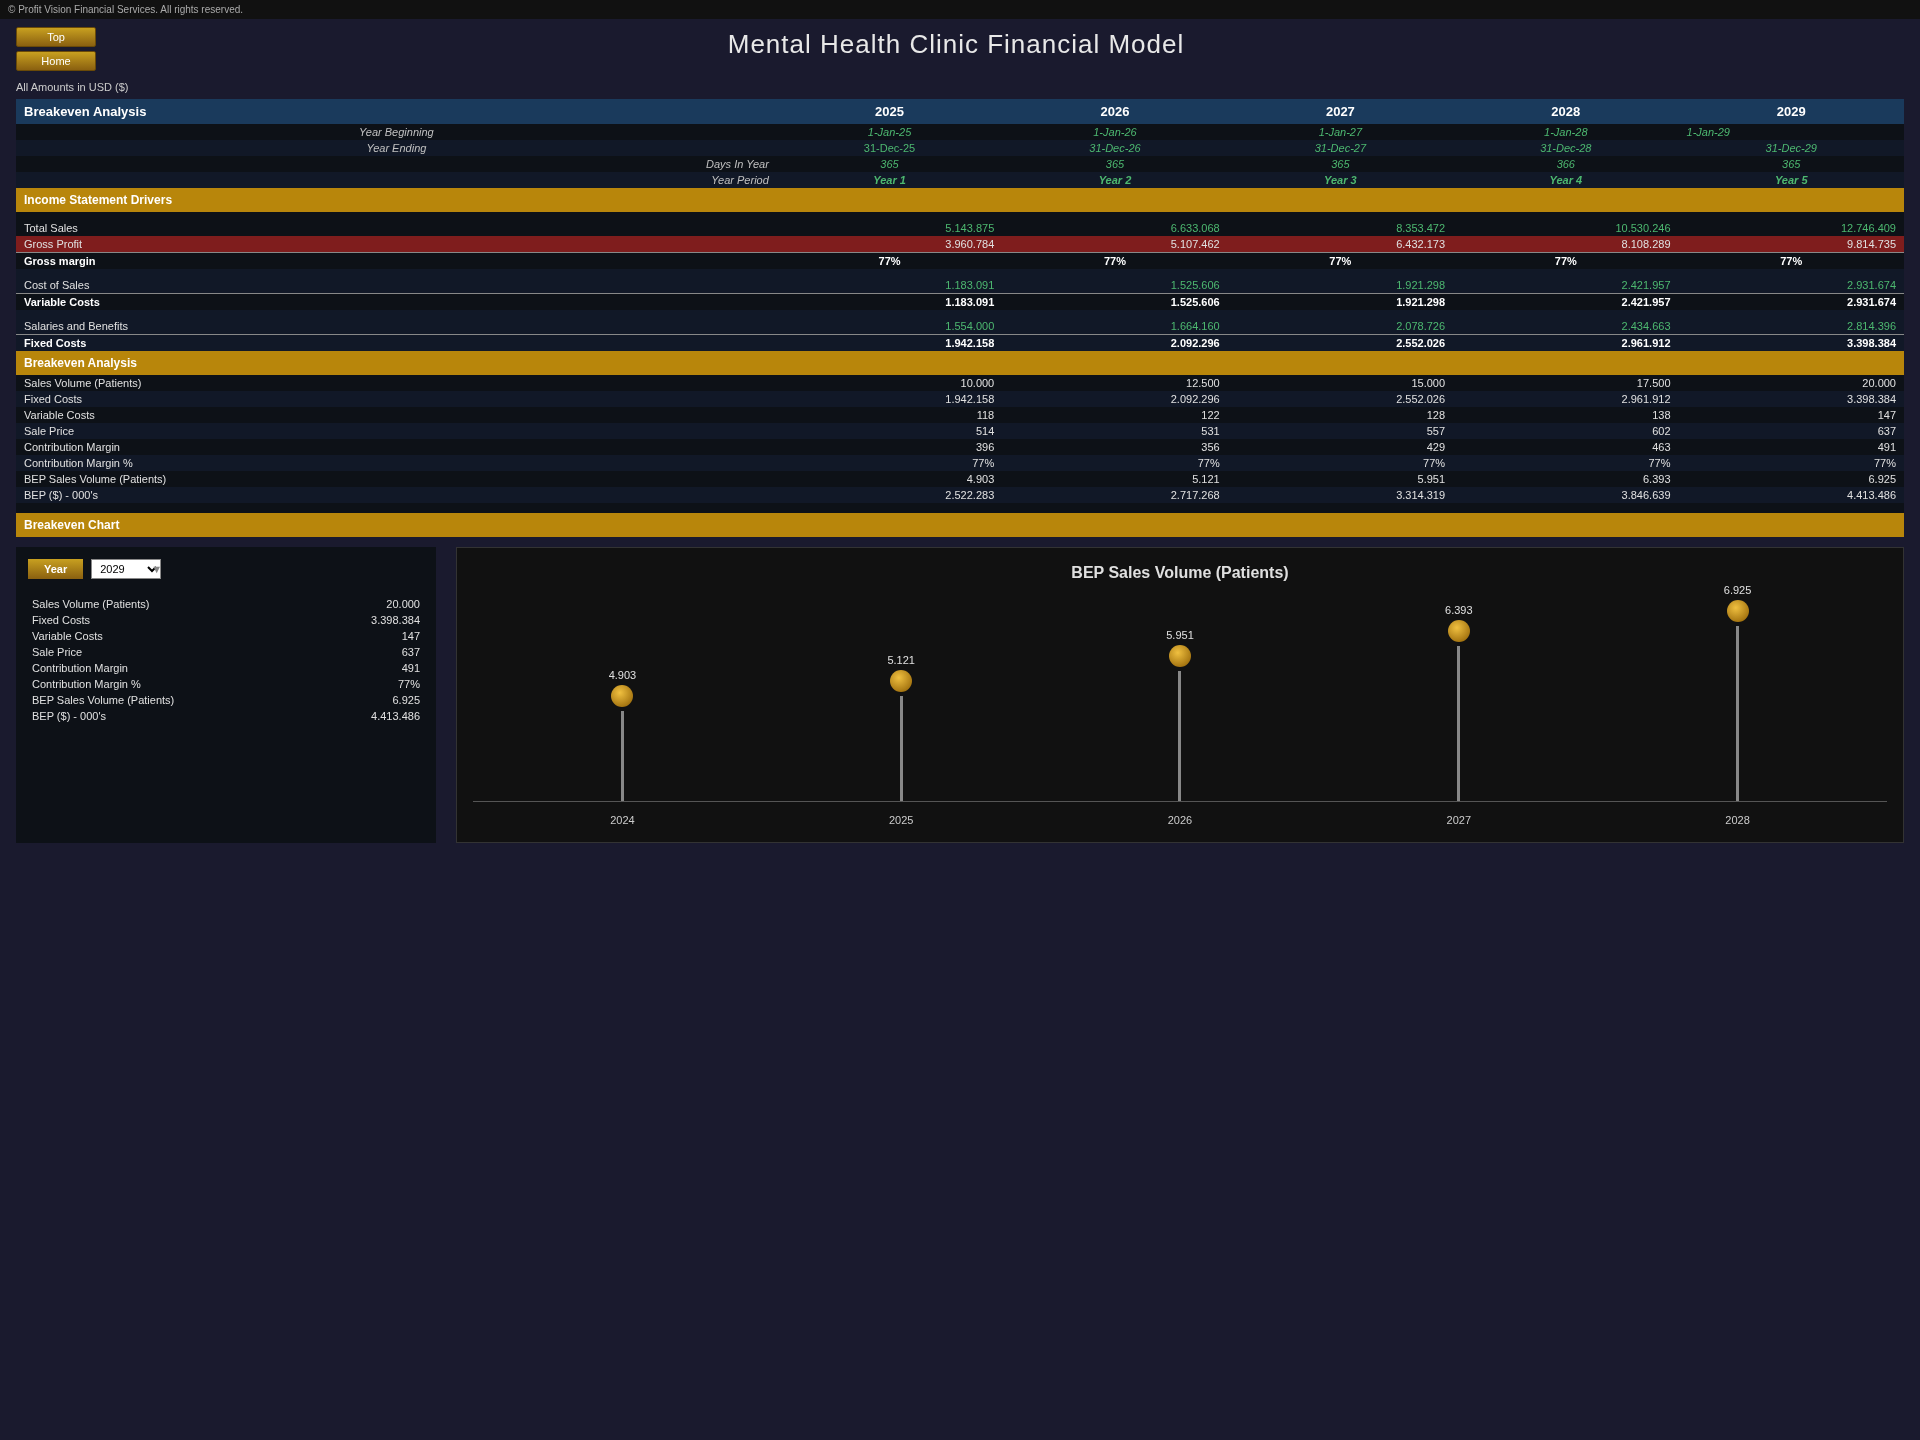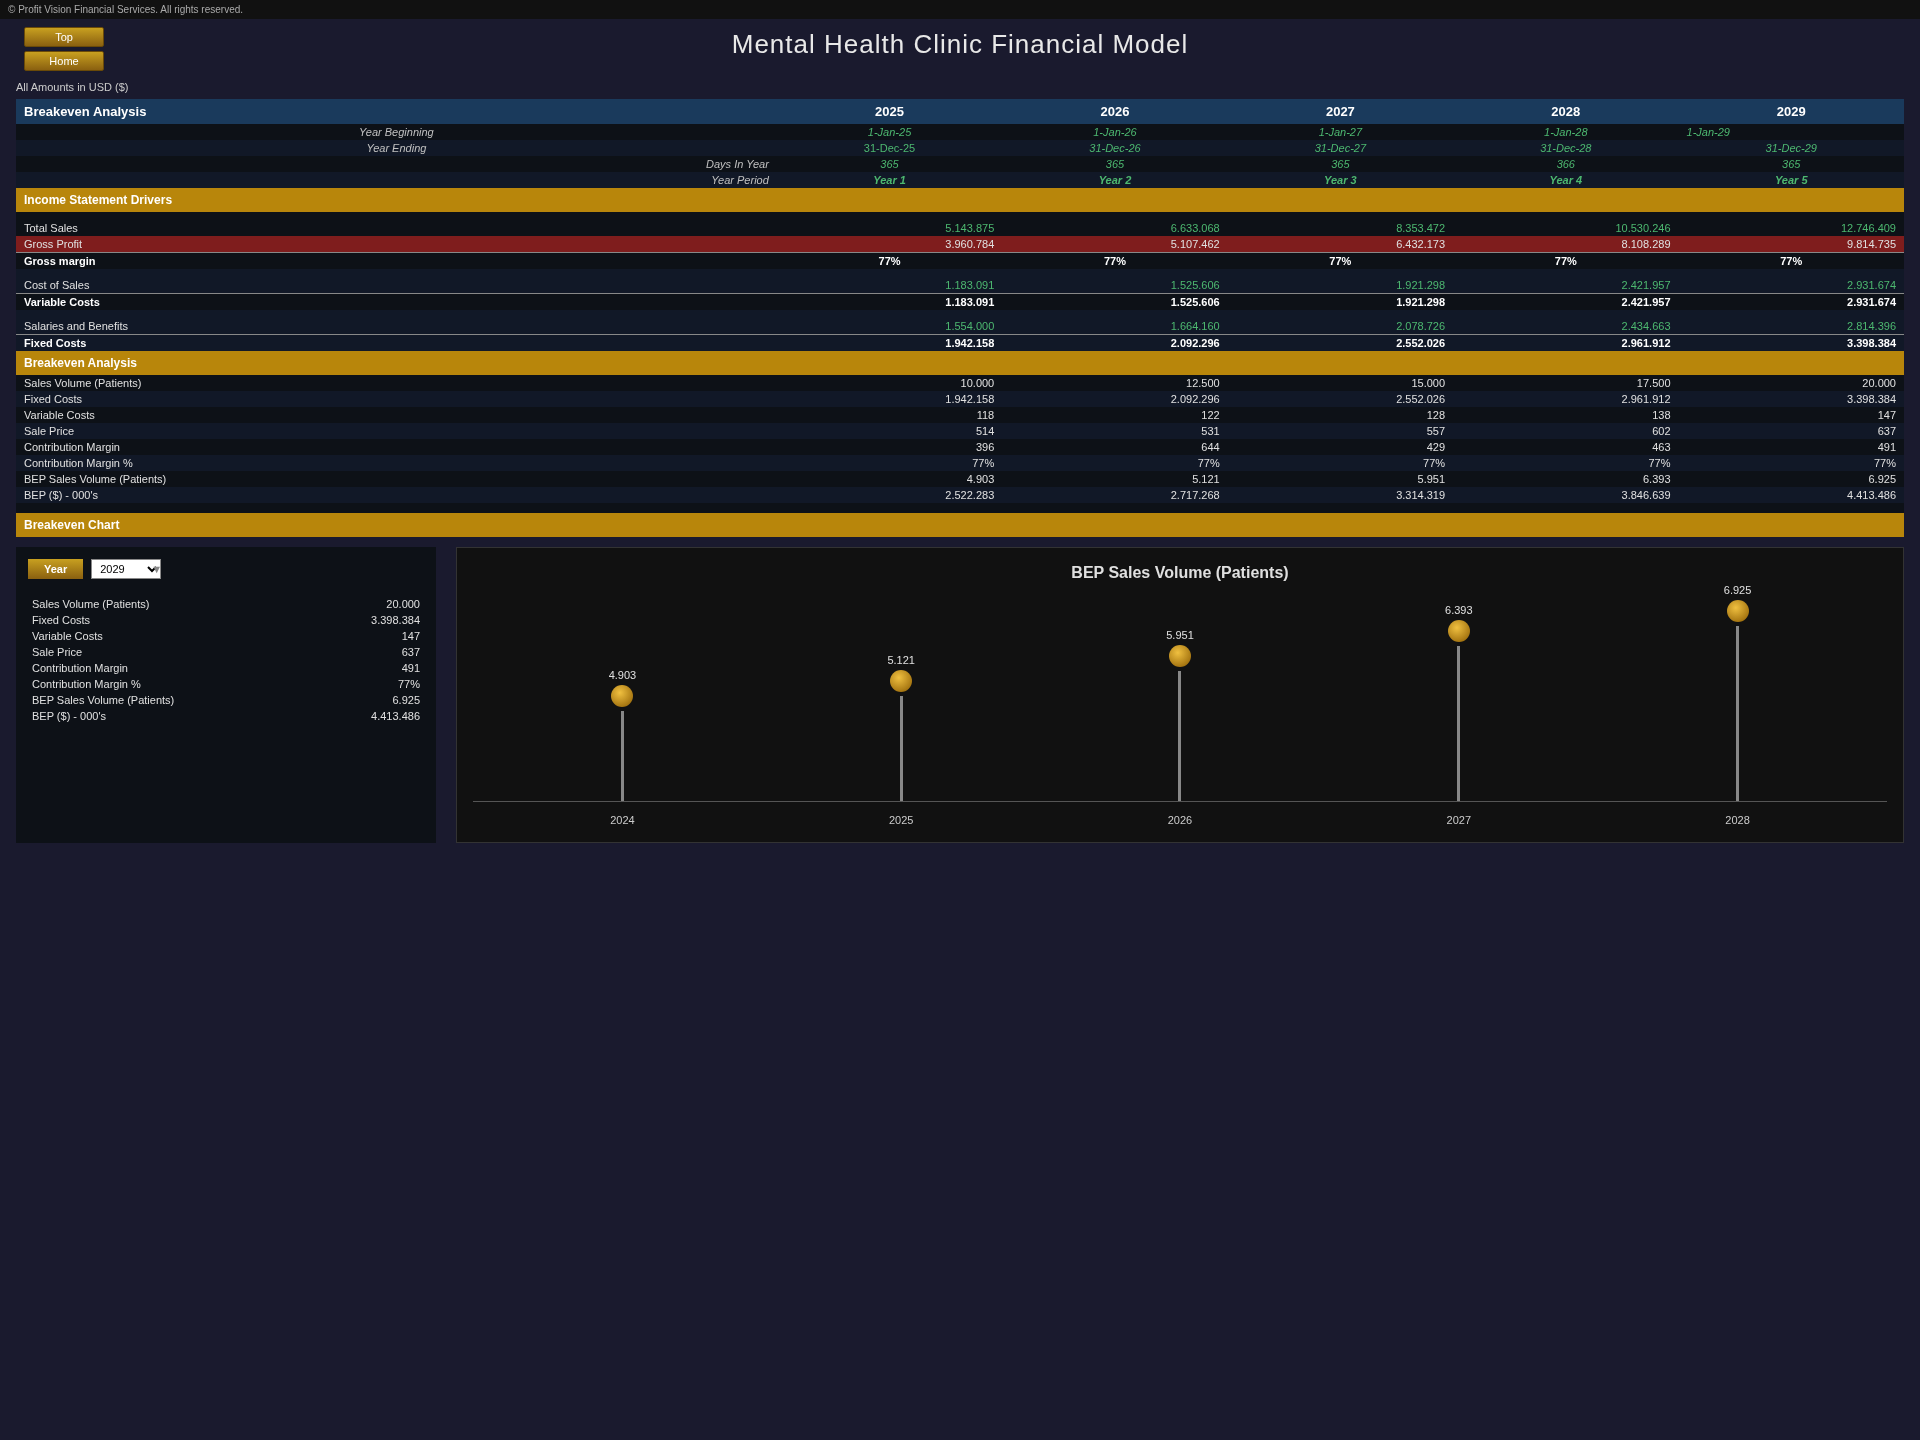--- a/index.html
+++ b/index.html
@@ -15,21 +15,20 @@
       background: #111;
       padding: 4px 8px;
       font-size: 10px;
       color: #aaa;
     }
     .nav-buttons {
       display: flex;
       flex-direction: column;
       gap: 4px;
       padding: 8px 16px;
-      margin-left: 8px;
     }
     .nav-btn {
       background: linear-gradient(to bottom, #c8a020, #8a6010);
       color: #fff;
       border: 1px solid #6a4a08;
       padding: 3px 16px;
       cursor: pointer;
       font-size: 11px;
       border-radius: 2px;
       width: 80px;
@@ -319,21 +318,21 @@
     <td class="label-col row-label">Sale Price</td>
     <td class="data-col normal-val">514</td>
     <td class="data-col normal-val">531</td>
     <td class="data-col normal-val">557</td>
     <td class="data-col normal-val">602</td>
     <td class="data-col normal-val">637</td>
   </tr>
   <tr style="background:#0d1117;">
     <td class="label-col row-label">Contribution Margin</td>
     <td class="data-col normal-val">396</td>
-    <td class="data-col normal-val">644</td>
+    <td class="data-col normal-val">356</td>
     <td class="data-col normal-val">429</td>
     <td class="data-col normal-val">463</td>
     <td class="data-col normal-val">491</td>
   </tr>
   <tr style="background:#111827;">
     <td class="label-col row-label">Contribution Margin %</td>
     <td class="data-col normal-val">77%</td>
     <td class="data-col normal-val">77%</td>
     <td class="data-col normal-val">77%</td>
     <td class="data-col normal-val">77%</td>

